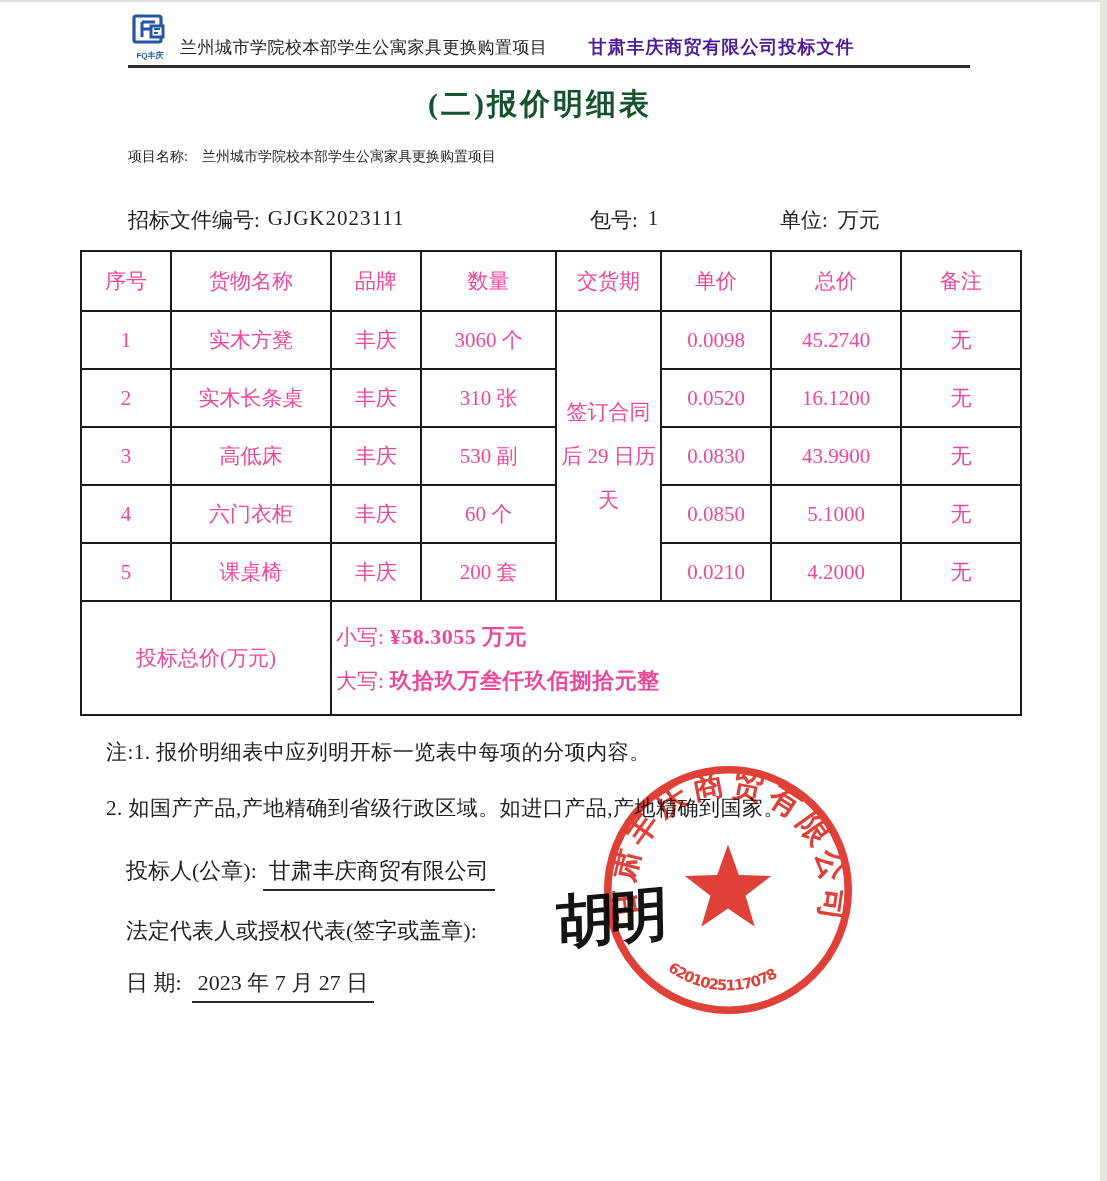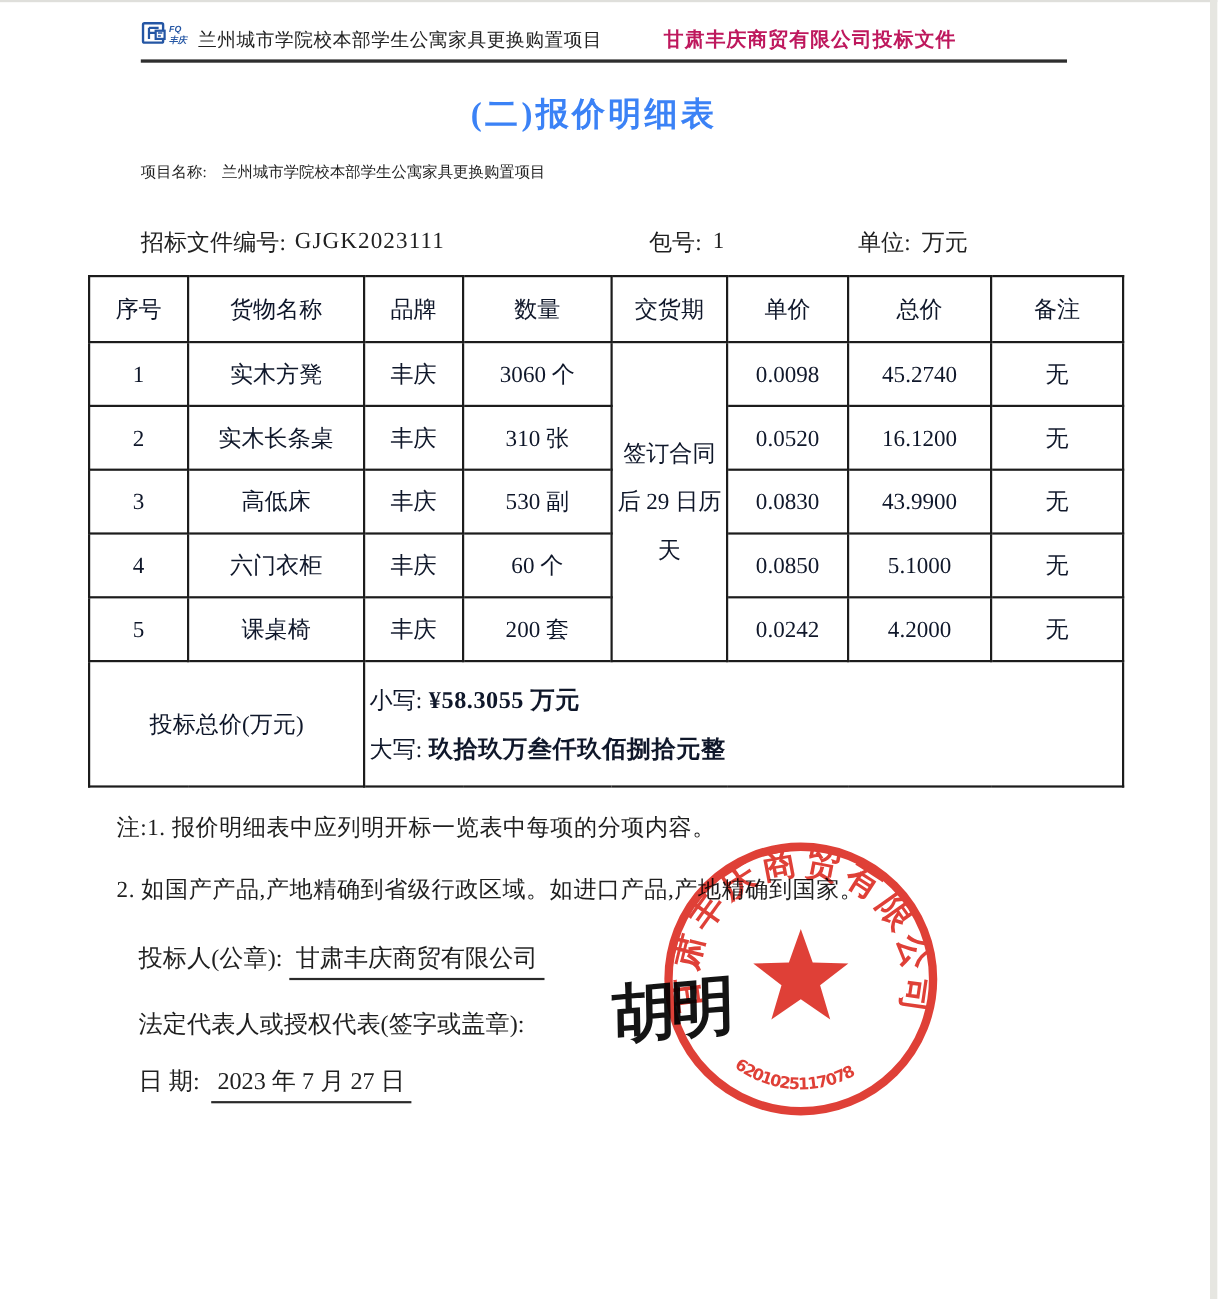--- a/index.html
+++ b/index.html
@@ -15,45 +15,45 @@
   .edge-top   { position:absolute; top:0; left:0; width:100%; height:2px; background:#dfdfdb; }
   .edge-right { position:absolute; top:0; right:0; width:7px; height:100%; background:#e6e6e1; }
 
   
   .header {
     position:absolute; top:14px; left:128px; width:842px;
     border-bottom:3px solid #2e2e2e;
     padding-bottom:4px;
     display:flex; align-items:flex-end; gap:8px;
   }
-  .logo-wrap { display:flex; flex-direction:row; align-items:center; width:44px;font-style:italic; }
+  .logo-wrap { display:flex; flex-direction:column; align-items:center; width:44px; }
   .logo-caption { font-size:8px; color:#2456a4; font-weight:bold; letter-spacing:0; font-family:"Liberation Sans","DejaVu Sans",sans-serif; }
   .header-project { font-size:17px; color:#222; letter-spacing:0.5px; padding-bottom:2px; }
-  .header-doc { font-size:18px; font-weight:bold; color:#be185d; margin-left:48px; letter-spacing:1px; padding-bottom:2px; }
+  .header-doc { font-size:18px; font-weight:bold; color:#4c1d95; margin-left:33px; letter-spacing:1px; padding-bottom:2px; }
 
   
   .doc-title {
     position:absolute; top:84px; left:0; width:1080px;
     text-align:center;
-    font-size:30px; font-weight:bold; letter-spacing:3px; color:#3b82f6;
+    font-size:30px; font-weight:bold; letter-spacing:3px; color:#14532d;
   }
 
   
   .meta1 { position:absolute; top:148px; left:128px; font-size:14px; display:flex; gap:14px; }
   .meta2 { position:absolute; top:206px; left:128px; width:860px; font-size:21px; display:flex; }
   .meta2 .m-tender { width:462px; display:flex; gap:8px; }
   .meta2 .m-pkg    { width:190px; display:flex; gap:10px; }
   .meta2 .m-unit   { display:flex; gap:10px; }
   .mono-ish { letter-spacing:1px; }
 
   
   table.quote {
     position:absolute; top:250px; left:80px;
     width:940px; border-collapse:collapse;
-    font-size:21px; color:#0f172a;
+    font-size:21px; color:#ec4899;
     table-layout:fixed;
   }
   table.quote td, table.quote th {
     border:2px solid #1c1c1c;
     text-align:center; vertical-align:middle;
     font-weight:normal;
     padding:2px 4px;
   }
   tr.hdr  { height:60px; }
   tr.item { height:58px; }
@@ -188,21 +188,21 @@
       <td>60 个</td>
       <td>0.0850</td>
       <td>5.1000</td>
       <td>无</td>
     </tr>
     <tr class="item">
       <td>5</td>
       <td>课桌椅</td>
       <td>丰庆</td>
       <td>200 套</td>
-      <td>0.0242</td>
+      <td>0.0210</td>
       <td>4.2000</td>
       <td>无</td>
     </tr>
     <tr class="total-row">
       <td class="total-label" colspan="2">投标总价(万元)</td>
       <td class="total-values" colspan="6">
         <div class="amount-line">
           <span>小写:</span>
           <span class="amount-value">¥58.3055 万元</span>
         </div>

